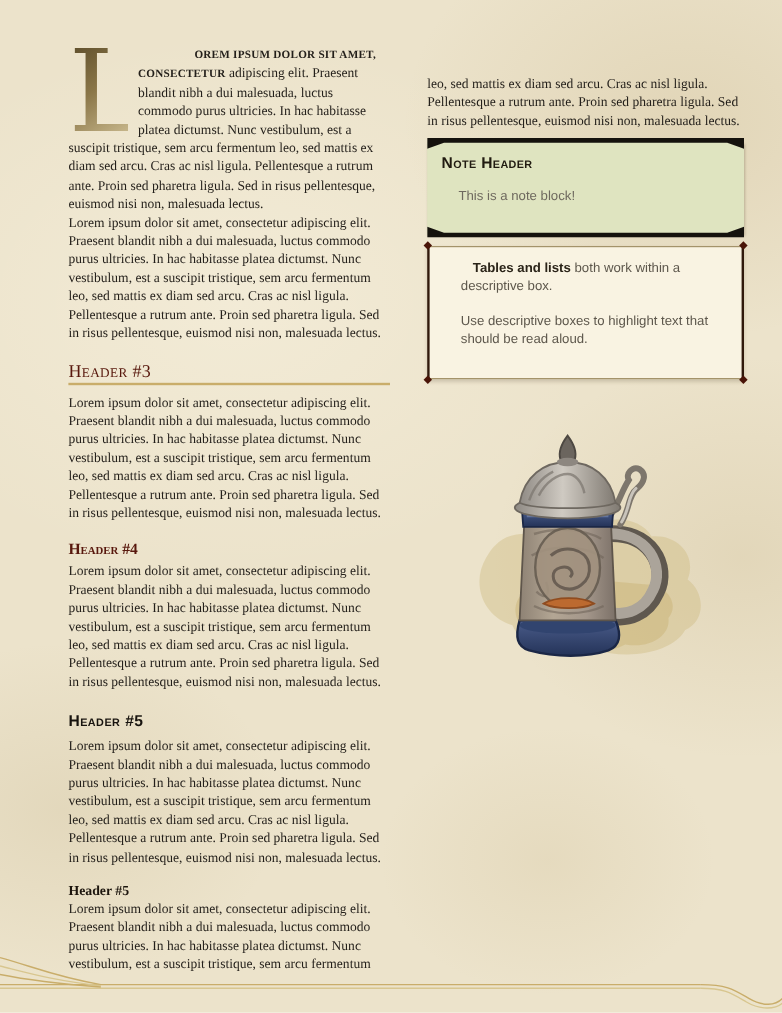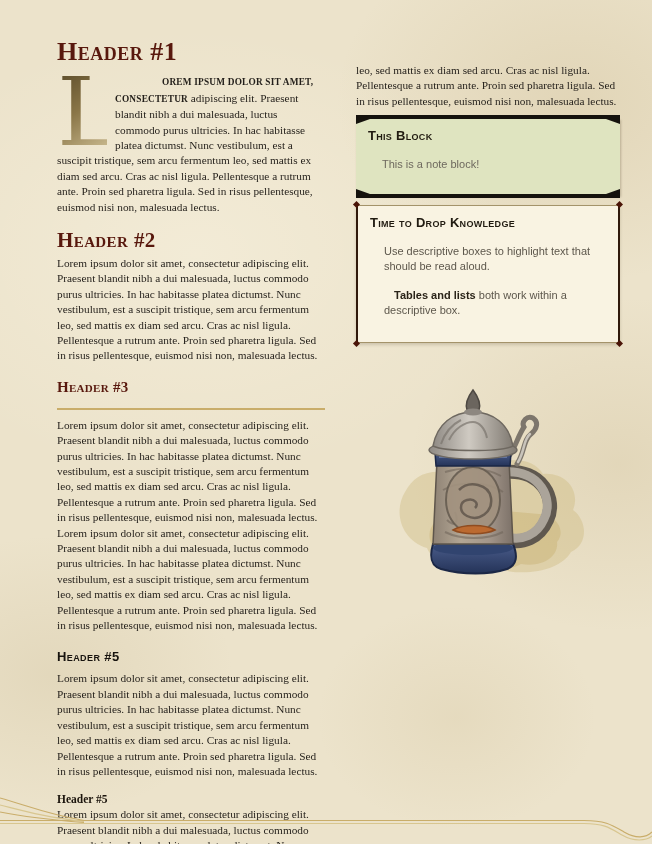--- a/index.html
+++ b/index.html
@@ -15,21 +15,21 @@
     font-family:"Liberation Serif", serif;
     color:#231f1a;
   }
   .col{position:absolute;top:38px;}
   .col-left{left:57px;width:268px;}
   .col-right{left:356px;top:63px;width:264px;}
 
   h1,h2,.h3,.h4{font-family:"Liberation Serif", serif;color:#58180D;font-variant:small-caps;margin:0;}
   h1{font-size:26px;font-weight:700;letter-spacing:.5px;line-height:1.05;margin:0 0 9px 0;}
   h2{font-size:21px;font-weight:700;letter-spacing:.4px;margin:13px 0 3px 0;}
-  .h3{font-size:15px;font-weight:700;letter-spacing:.3px;margin:15px 0 8px 0;padding-bottom:12px;border-bottom:2px solid #c9ad6a;}
+  .h3{font-size:15px;font-weight:400;letter-spacing:.3px;margin:15px 0 8px 0;padding-bottom:0;border-bottom:2px solid #c9ad6a;}
   .h4{font-size:13px;font-weight:700;margin:14px 0 3px 0;}
   .h5{font-family:"Liberation Sans", sans-serif;font-variant:small-caps;font-weight:700;font-size:13px;color:#17130e;letter-spacing:.4px;margin:16px 0 7px 0;}
   .h6{font-family:"Liberation Serif", serif;font-weight:700;font-size:11.5px;color:#1c150d;margin:14px 0 2px 0;}
 
   p.body{margin:0;font-size:11.3px;line-height:15.4px;text-align:left;}
   .lead-caps{text-transform:uppercase;font-size:9.3px;letter-spacing:.2px;font-weight:700;margin-left:47px;}
 
   .dropcap{
     float:left;width:50px;height:76px;margin:2px 8px 0 0;
     font-family:"DejaVu Serif", serif;font-size:96px;line-height:72px;font-weight:400;
@@ -72,63 +72,61 @@
   .illustration{margin:29px auto 0 auto;width:226px;height:210px;}
 
   .page-border{position:absolute;left:0;bottom:0;width:652px;height:52px;pointer-events:none;}
 </style>
 </head>
 <body>
 
 <div class="page">
 
   <div class="col col-left">
-    <h1>Header #1</h1>
     <p class="body">
       <span class="dropcap">L</span><span class="lead-caps">orem ipsum dolor sit amet, consectetur</span>
       <span>adipiscing elit. Praesent blandit nibh a dui malesuada, luctus commodo purus ultricies. In hac habitasse platea dictumst. Nunc vestibulum, est a suscipit tristique, sem arcu fermentum leo, sed mattis ex diam sed arcu. Cras ac nisl ligula. Pellentesque a rutrum ante. Proin sed pharetra ligula. Sed in risus pellentesque, euismod nisi non, malesuada lectus.</span>
     </p>
 
-    <h2>Header #2</h2>
     <p class="body">Lorem ipsum dolor sit amet, consectetur adipiscing elit. Praesent blandit nibh a dui malesuada, luctus commodo purus ultricies. In hac habitasse platea dictumst. Nunc vestibulum, est a suscipit tristique, sem arcu fermentum leo, sed mattis ex diam sed arcu. Cras ac nisl ligula. Pellentesque a rutrum ante. Proin sed pharetra ligula. Sed in risus pellentesque, euismod nisi non, malesuada lectus.</p>
 
     <div class="h3">Header #3</div>
     <p class="body">Lorem ipsum dolor sit amet, consectetur adipiscing elit. Praesent blandit nibh a dui malesuada, luctus commodo purus ultricies. In hac habitasse platea dictumst. Nunc vestibulum, est a suscipit tristique, sem arcu fermentum leo, sed mattis ex diam sed arcu. Cras ac nisl ligula. Pellentesque a rutrum ante. Proin sed pharetra ligula. Sed in risus pellentesque, euismod nisi non, malesuada lectus.</p>
 
+    <div class="h4">Header #4</div>
     <p class="body">Lorem ipsum dolor sit amet, consectetur adipiscing elit. Praesent blandit nibh a dui malesuada, luctus commodo purus ultricies. In hac habitasse platea dictumst. Nunc vestibulum, est a suscipit tristique, sem arcu fermentum leo, sed mattis ex diam sed arcu. Cras ac nisl ligula. Pellentesque a rutrum ante. Proin sed pharetra ligula. Sed in risus pellentesque, euismod nisi non, malesuada lectus.</p>
 
     <div class="h5">Header #5</div>
     <p class="body">Lorem ipsum dolor sit amet, consectetur adipiscing elit. Praesent blandit nibh a dui malesuada, luctus commodo purus ultricies. In hac habitasse platea dictumst. Nunc vestibulum, est a suscipit tristique, sem arcu fermentum leo, sed mattis ex diam sed arcu. Cras ac nisl ligula. Pellentesque a rutrum ante. Proin sed pharetra ligula. Sed in risus pellentesque, euismod nisi non, malesuada lectus.</p>
 
     <div class="h6">Header #5</div>
     <p class="body">Lorem ipsum dolor sit amet, consectetur adipiscing elit. Praesent blandit nibh a dui malesuada, luctus commodo purus ultricies. In hac habitasse platea dictumst. Nunc vestibulum, est a suscipit tristique, sem arcu fermentum</p>
   </div>
 
   <div class="col col-right">
     <p class="body">leo, sed mattis ex diam sed arcu. Cras ac nisl ligula. Pellentesque a rutrum ante. Proin sed pharetra ligula. Sed in risus pellentesque, euismod nisi non, malesuada lectus.</p>
 
     <div class="note">
       <svg class="bar top" viewBox="0 0 264 10" preserveAspectRatio="none" aria-hidden="true">
         <polygon points="0,0 264,0 264,9 250,4 14,4 0,9" fill="#15120d"></polygon>
       </svg>
-      <div class="note-title">This Block</div>
+      <div class="note-title">Note Header</div>
       <p class="note-body">This is a note block!</p>
       <svg class="bar bottom" viewBox="0 0 264 10" preserveAspectRatio="none" aria-hidden="true">
         <polygon points="0,0 264,0 264,9 250,4 14,4 0,9" fill="#15120d"></polygon>
       </svg>
     </div>
 
     <div class="desc">
       <span class="dot tl"></span>
       <span class="dot tr"></span>
       <span class="dot bl"></span>
       <span class="dot br"></span>
-      <div class="desc-title">Time to Drop Knowledge</div>
+      <p class="desc-p indent"><b>Tables and lists</b><span> both work within a descriptive box.</span></p>
       <p class="desc-p">Use descriptive boxes to highlight text that should be read aloud.</p>
-      <p class="desc-p indent"><b>Tables and lists</b><span> both work within a descriptive box.</span></p>
     </div>
 
     <div class="illustration">
       <svg width="226" height="210" viewBox="0 0 226 210" aria-hidden="true">
         <defs>
           <linearGradient id="bodyG" x1="0" y1="0" x2="1" y2="0">
             <stop offset="0" stop-color="#8e8274"></stop>
               <stop offset="0.35" stop-color="#b3a694"></stop>
             <stop offset="0.7" stop-color="#a3968a"></stop>
               <stop offset="1" stop-color="#7c7168"></stop>

